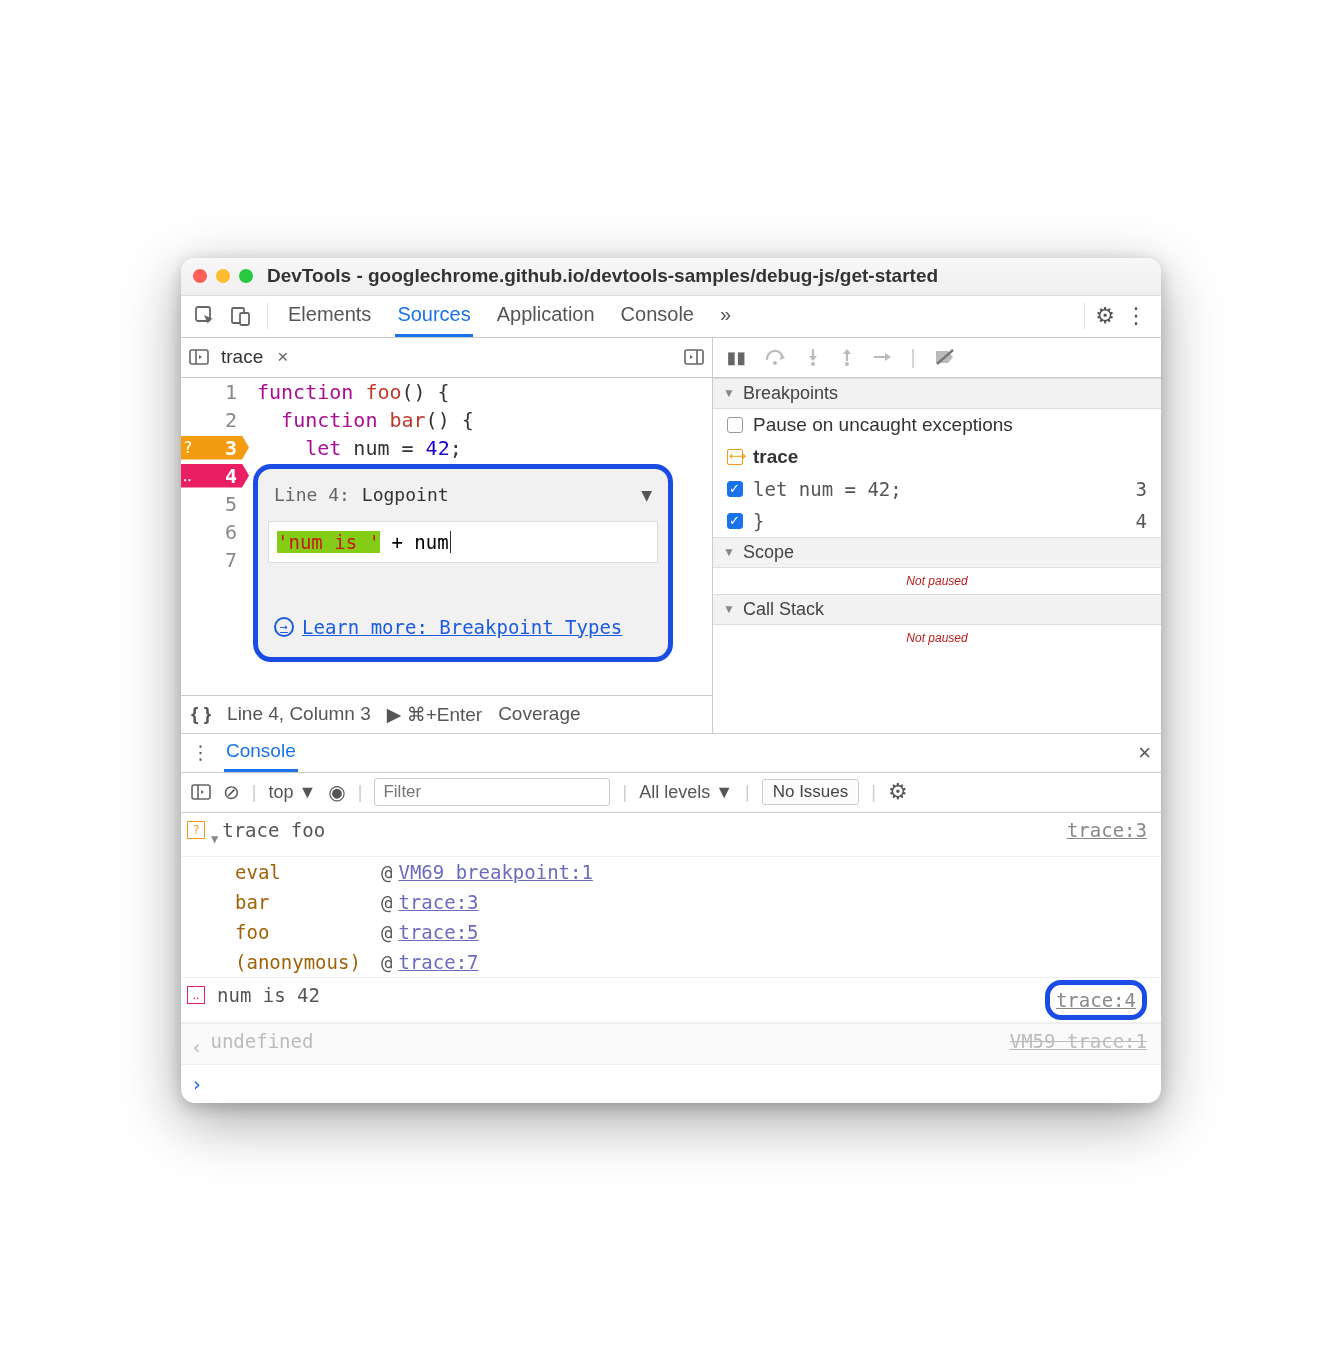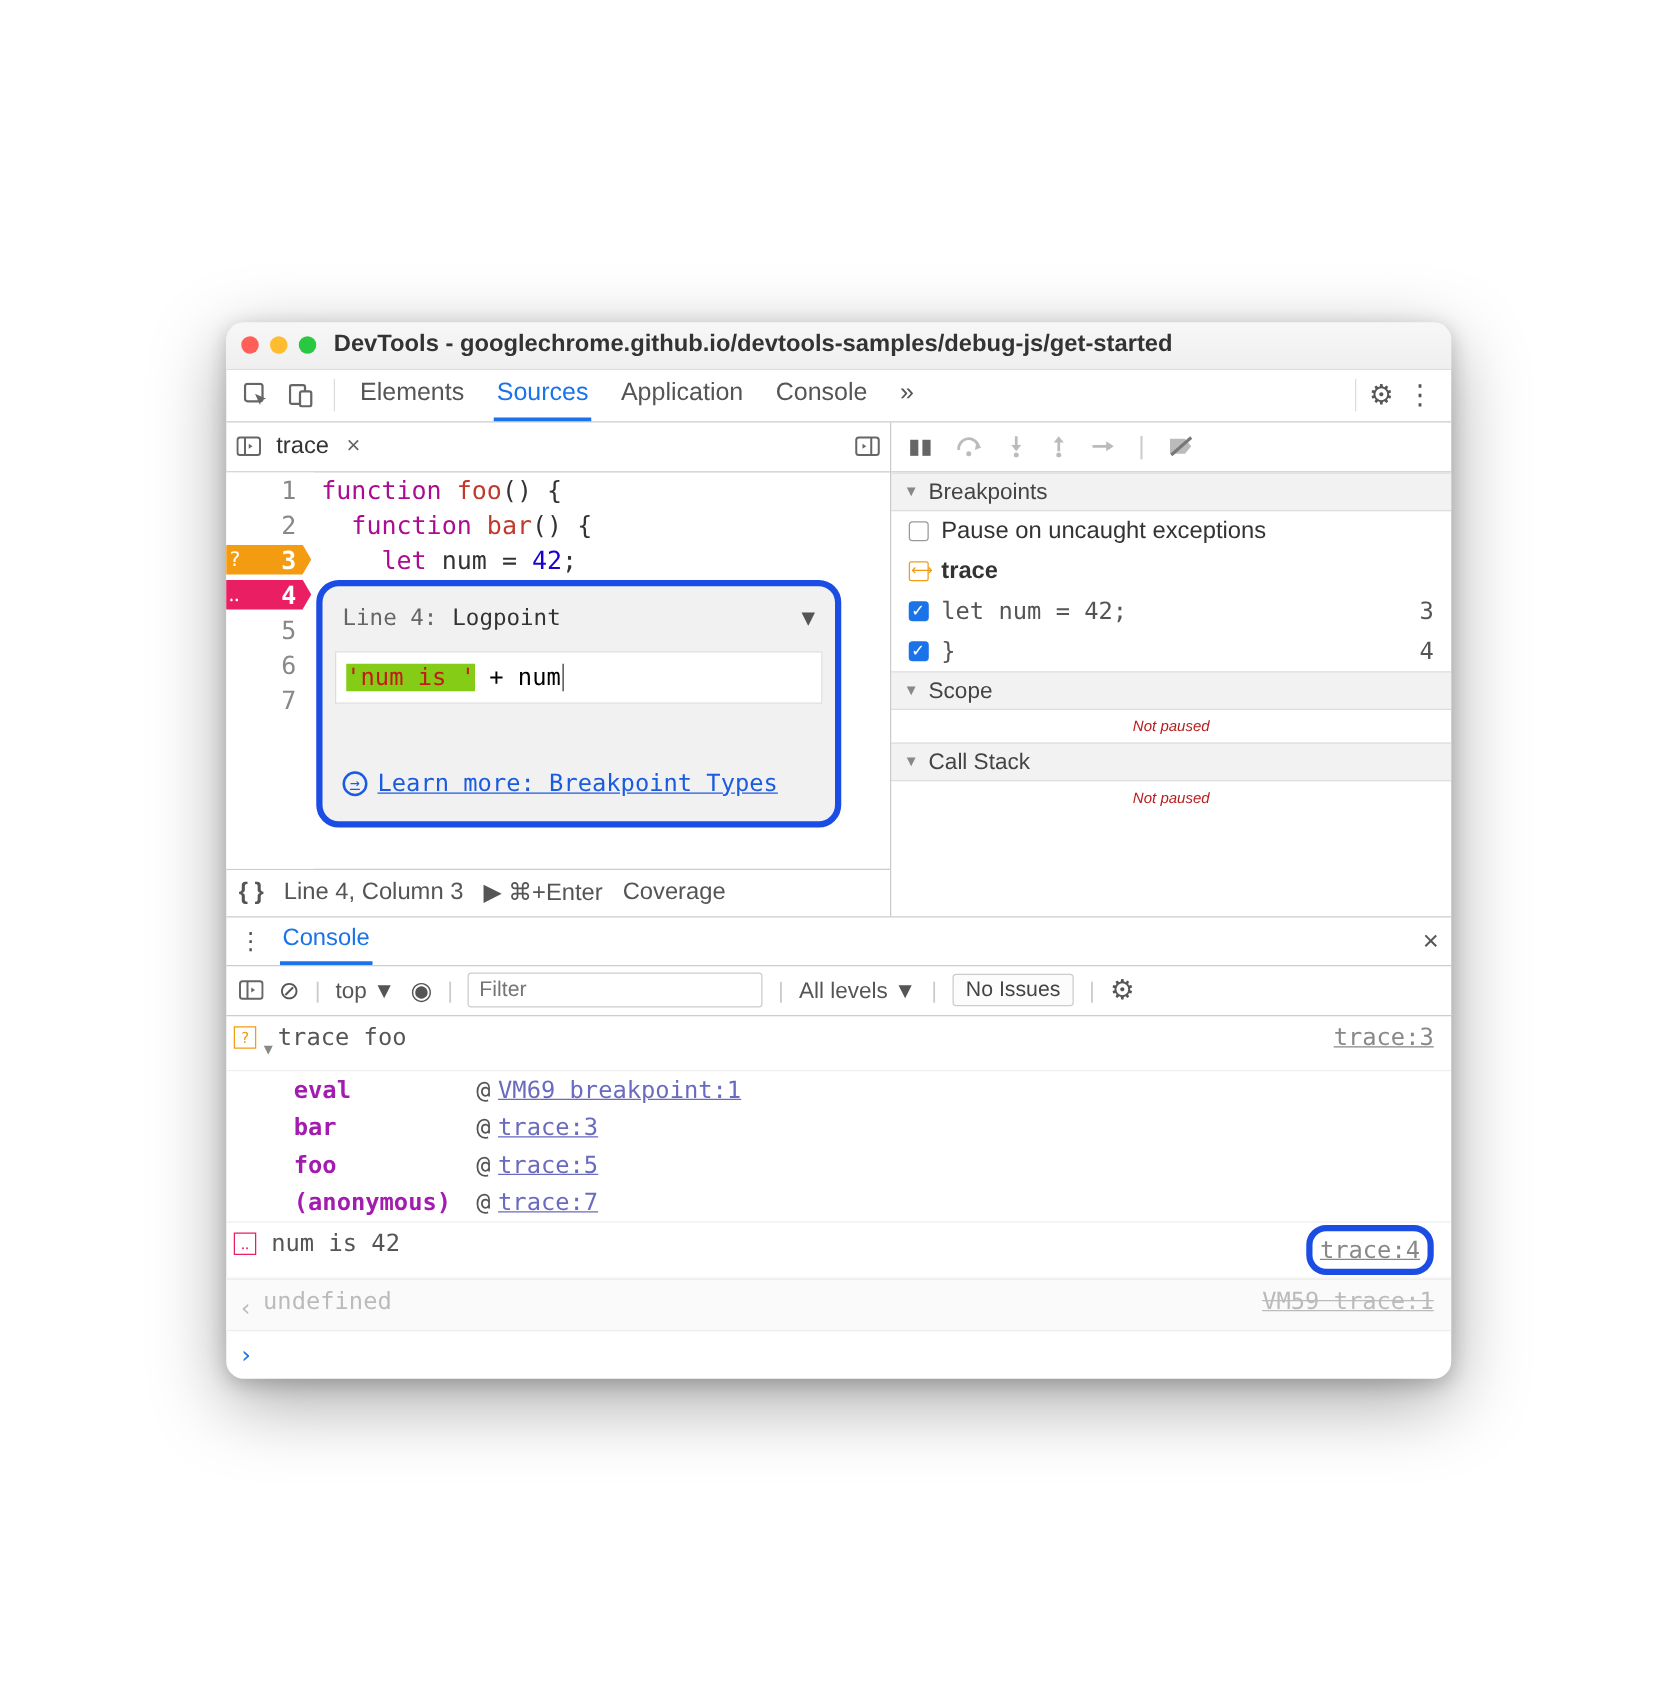--- a/index.html
+++ b/index.html
@@ -117,21 +117,21 @@
   .console-body { font-family: monospace; font-size: 19px; line-height: 30px; }
   .crow { display: flex; align-items: flex-start; padding: 2px 14px 2px 6px; border-bottom: 1px solid #f0f0f0; }
   .crow .badge { width: 18px; height: 18px; display: inline-flex; align-items: center; justify-content: center; font-size: 12px; margin: 6px 6px 0 0; }
   .badge.orange { border: 1.5px solid #f39c12; color: #f39c12; }
   .badge.pink { border: 1.5px solid #e91e63; color: #e91e63; }
   .crow .tri2 { color: #888; font-size: 12px; margin: 9px 4px 0 0; }
   .crow .txt { color: #555; }
   .crow .src { margin-left: auto; color: #888; text-decoration: underline; }
   .stack { padding-left: 54px; }
   .stack .srow { display: flex; gap: 6px; }
-  .stack .name { width: 140px; color: #a21caf; font-weight: bold; }
+  .stack .name { width: 140px; color: #a16207; }
   .stack .at { color: #555; }
   .stack .link { color: #6a6abf; text-decoration: underline; }
   .highlight-box { border: 5px solid #1b4de4; border-radius: 16px; padding: 0 6px; margin-left: auto; }
   .prompt { color: #1a73e8; padding: 4px 10px; }
   .undef-row { background: #fafafa; border-top: 1px solid #eee; border-bottom: 1px solid #eee; }
   .undef { color: #bbb; }
   .undef-src { margin-left: auto; color: #bbb; text-decoration: underline line-through; }
   svg { display: block; }
 </style>
 </head>

